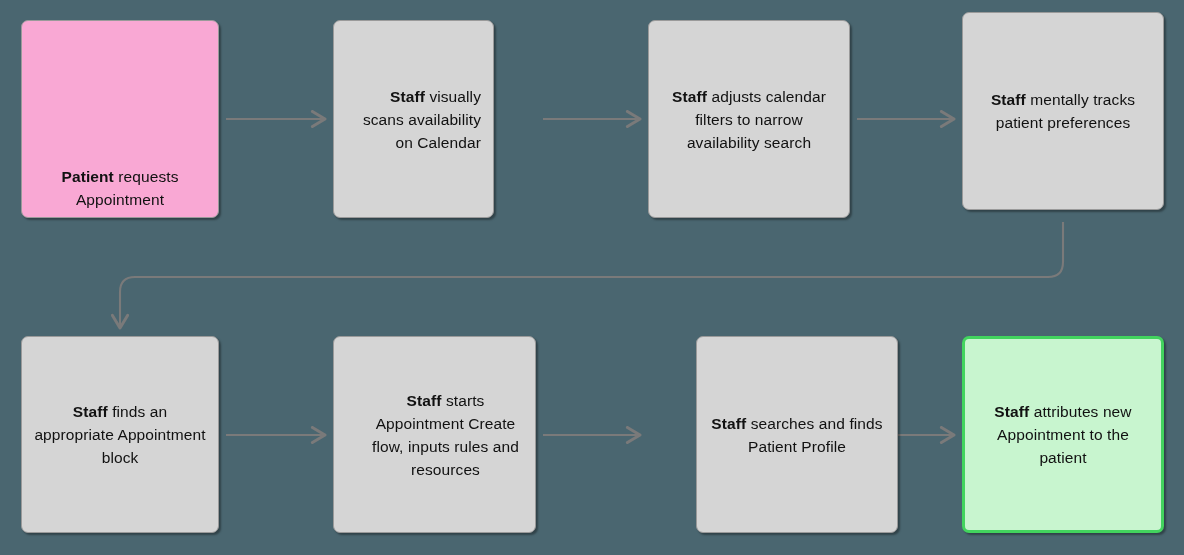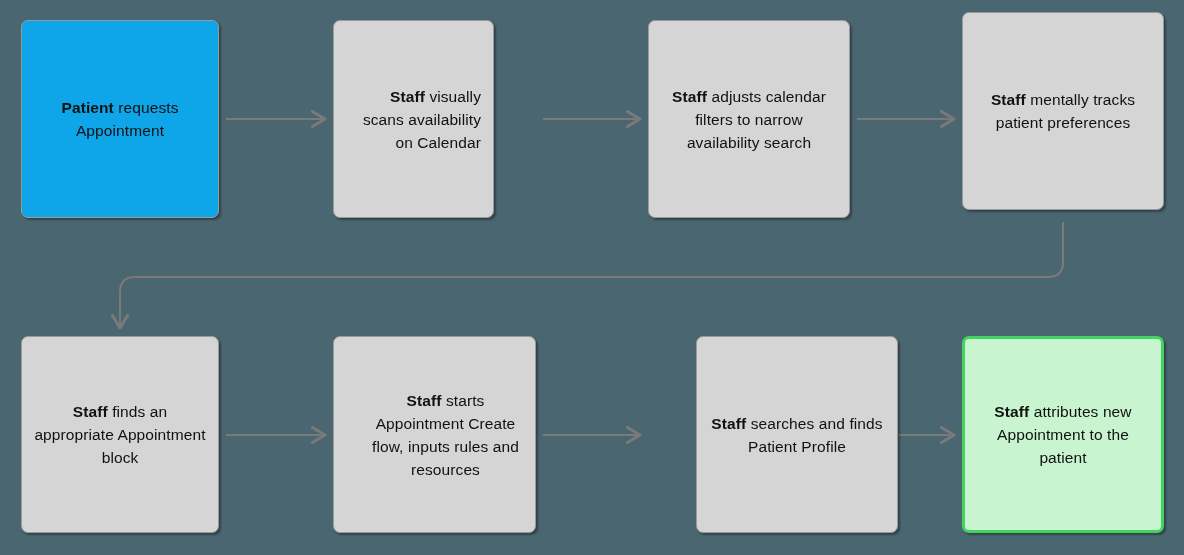--- a/index.html
+++ b/index.html
@@ -40,22 +40,23 @@
     line-height: 23px;
     color: #111111;
     letter-spacing: 0.1px;
     box-shadow: 2px 2px 2px rgba(0,0,0,0.35);
   }
   .node-gray {
     background: #d5d5d5;
     border: 1.5px solid #9a9a9a;
   }
   .node-white {
-    background: #0ea5e9;
+    background: #f9a8d4;
     border: 1.5px solid #9a9a9a;
+    align-items: flex-end;
   }
   .node-green {
     background: #c8f5cf;
     border: 3px solid #42d45e;
   }
   .node-text {
     display: block;
     width: 100%;
   }
   .node-text b {

